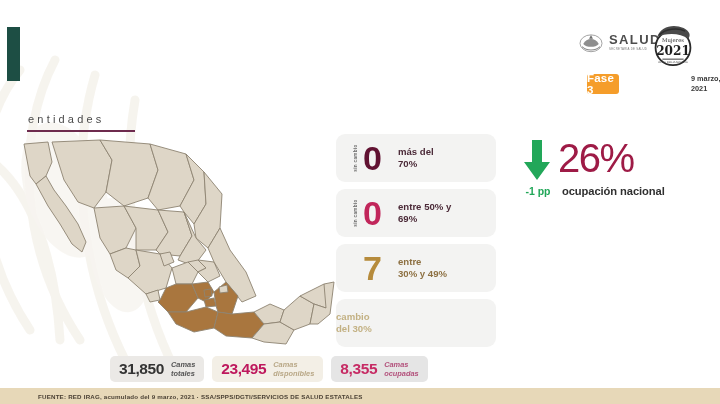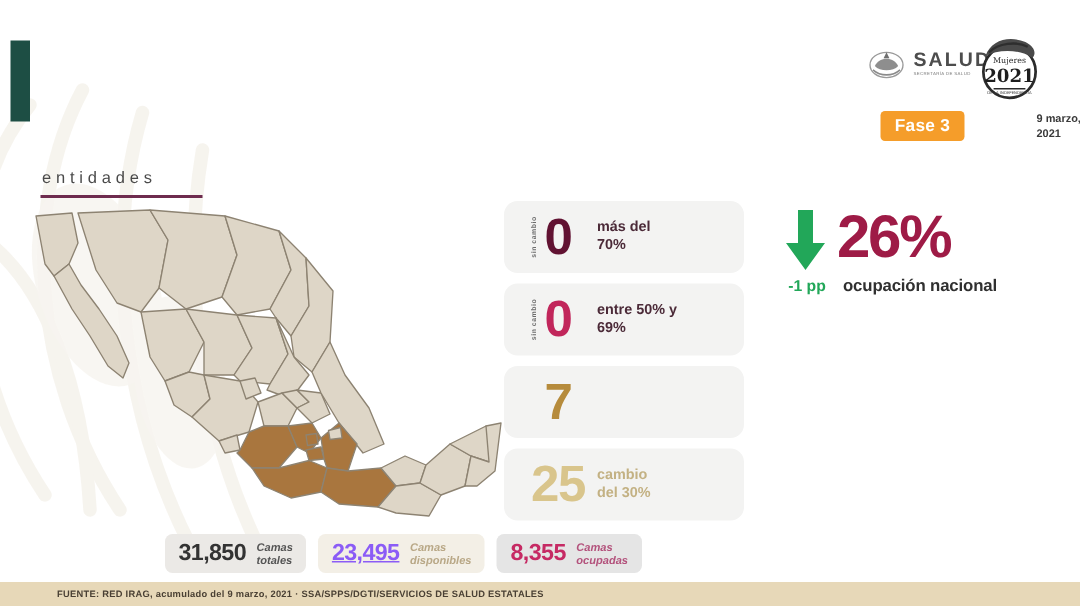--- a/index.html
+++ b/index.html
@@ -29,21 +29,21 @@
   
   #salud-lockup{ position:absolute; left:578px; top:31px; display:flex; align-items:center; gap:5px;}
   #salud-eagle{ width:26px; height:22px; }
   #salud-text-wrap{ display:flex; flex-direction:column; line-height:1;}
   #salud-word{ font-size:13px; font-weight:bold; letter-spacing:1.4px; color:#4d4d4d;}
   #salud-sub{ font-size:2.9px; letter-spacing:.25px; color:#7a7a7a; margin-top:2.5px; }
   
   #seal{ position:absolute; left:650px; top:22px; width:46px; height:47px; }
   
   #fase-badge{
-    position:absolute; left:587px; top:74px; width:56px; height:20px;
+    position:absolute; left:587px; top:74px; width:32px; height:20px;
     background:#f59d2a; border-radius:3px; color:#fff;
     font-size:11.5px; font-weight:bold; display:flex; align-items:center; justify-content:center;
     letter-spacing:.2px;
   }
   #date-block{
     position:absolute; left:691px; top:74px; width:52px;
     font-size:7.3px; font-weight:bold; color:#3a3a3a; line-height:1.35;
   }
   
   #entidades-label{
@@ -79,38 +79,38 @@
   .c-rose    .stat-caption{ color:#4b2a38; }
   .c-gold    .stat-number{ color:#b68b3c; }
   .c-gold    .stat-caption{ color:#8d7042; }
   .c-sand    .stat-number{ color:#d9c58c; }
   .c-sand    .stat-caption{ color:#c3b183; }
   
   #occupancy{ position:absolute; left:516px; top:138px; width:200px; z-index:5;}
   #occ-row{ display:flex; align-items:center; gap:6px; }
   #occ-arrow{ width:30px; height:44px; flex:0 0 auto; margin-left:6px;}
   #occ-pct{
-    font-size:40px; font-weight:bold; color:#9e1b46; line-height:1;
+    font-size:40px; font-weight:normal; color:#9e1b46; line-height:1;
     letter-spacing:-1.5px; margin-top:-4px;
   }
   #occ-sub-row{ display:flex; align-items:flex-end; gap:6px; margin-top:3px;}
   #occ-delta{ width:36px; text-align:center; font-size:10.5px; font-weight:bold; color:#22a759; margin-left:4px;}
   #occ-label{ font-size:11.2px; font-weight:bold; color:#303030; letter-spacing:-.1px;}
   
   #beds-row{ position:absolute; left:110px; top:356px; display:flex; gap:8px; z-index:6;}
   .bed-box{
     height:26px; border-radius:5px; display:flex; align-items:center; padding:0 9px; gap:7px;
   }
   .bed-num{ font-size:15.5px; font-weight:bold; letter-spacing:-.4px; }
   .bed-cap{ font-size:7.4px; font-weight:bold; font-style:italic; line-height:1.25; }
   #bed-total{ background:#ebe9e6; }
   #bed-total .bed-num{ color:#333333; }
   #bed-total .bed-cap{ color:#555555; }
   #bed-avail{ background:#f3efe6; }
-  #bed-avail .bed-num{ color:#8b5cf6;text-decoration:underline; }
+  #bed-avail .bed-num{ color:#be185d; }
   #bed-avail .bed-cap{ color:#b9a887; }
   #bed-occ{ background:#e5e5e5; }
   #bed-occ .bed-num{ color:#c62a64; }
   #bed-occ .bed-cap{ color:#b3527c; }
   
   #footer{
     position:absolute; left:0; bottom:0; width:720px; height:16px;
     background:#e7d8b8; display:flex; align-items:center; z-index:7;
   }
   #footer-text{
@@ -232,25 +232,28 @@
     <span class="stat-number">0</span>
     <span class="stat-caption">
       <span>entre 50% y</span><br>
       <span>69%</span>
     </span>
   </div>
 
   <div class="stat-card c-gold">
     <span class="stat-rotlabel"></span>
     <span class="stat-number">7</span>
+    <span class="stat-caption">
+      <span>entre</span><br>
+      <span>30% y 49%</span>
+    </span>
   </div>
 
   <div class="stat-card c-sand">
     <span class="stat-rotlabel"></span>
-    <span class="stat-number">25</span>
     <span class="stat-caption">
       <span>cambio</span><br>
       <span>del 30%</span>
     </span>
   </div>
 </div>
 
 <div id="occupancy">
   <div id="occ-row">
     <svg id="occ-arrow" viewBox="0 0 30 44">

